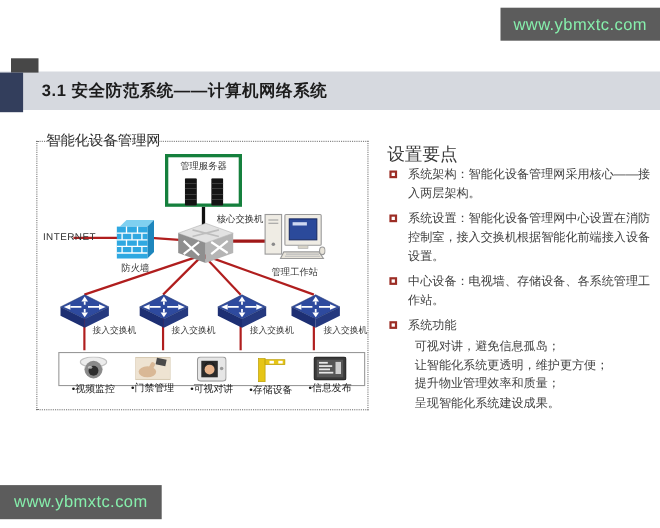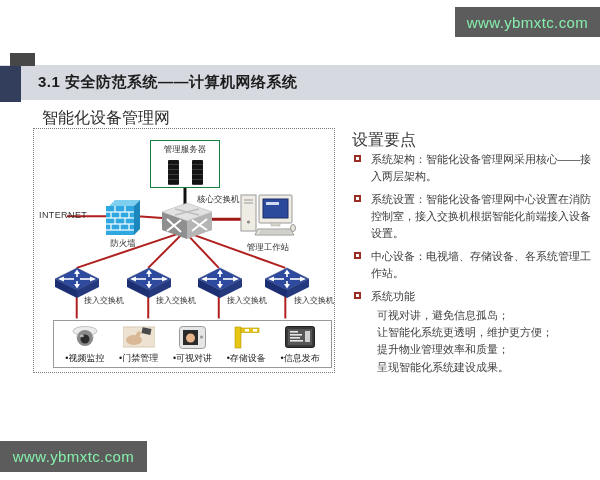--- a/index.html
+++ b/index.html
@@ -13,43 +13,43 @@
 
   .wm{background:var(--watermark_bg);color:#86efac;font-size:15px;display:flex;align-items:center;justify-content:center;letter-spacing:.4px;}
   .wm-top{left:455px;top:7px;width:145px;height:30px;}
   .wm-bottom{left:0;top:441px;width:147px;height:31px;}
 
   .header-bar{left:0;top:65px;width:600px;height:35px;background:var(--header_bg);}
   .header-sq{left:10px;top:53px;width:25px;height:13px;background:#474747;}
   .header-navy{left:0;top:66px;width:21px;height:36px;background:var(--navy);}
   .header-title{left:38px;top:73px;font-size:15px;font-weight:bold;color:#1c1c1c;letter-spacing:.5px;}
 
-  .diagram-label{left:42px;top:108px;font-size:16px;color:#2b2b2b;}
+  .diagram-label{left:42px;top:119px;font-size:13px;color:#2b2b2b;}
   .diagram{left:33px;top:128px;width:302px;height:245px;border:1px dotted #777;}
   .lines{position:absolute;left:0;top:0;width:100%;height:100%;}
 
-  .server-box{left:116px;top:11px;width:70px;height:48px;border:1px solid #15803d;background:#fff;text-align:center;}
+  .server-box{left:116px;top:11px;width:70px;height:48px;border:3px solid #15803d;background:#fff;text-align:center;}
   .server-box .lbl{font-size:8.5px;color:#333;margin-top:3px;}
   .towers{display:flex;justify-content:center;gap:13px;margin-top:4px;}
   .tower{width:11px;height:25px;background:#141414;border-radius:1px;
          background-image:repeating-linear-gradient(to bottom,transparent 0 4px,#3c3c3c 4px 5px);}
 
   .node-lbl{font-size:8.5px;color:#333;white-space:nowrap;}
   .lbl-core{left:163px;top:65px;}
   .lbl-internet{left:5px;top:81px;font-size:9px;letter-spacing:.4px;}
   .lbl-fw{left:70px;top:109px;width:38px;text-align:center;}
   .lbl-ws{left:198px;top:113px;width:72px;text-align:center;}
   .lbl-as{font-size:8px;top:166px;}
 
   .core-switch{left:127px;top:73px;}
   .firewall{left:72px;top:71px;}
   .workstation{left:206px;top:62px;}
   .asw{top:138px;}
 
-  .device-box{left:19px;top:191px;width:279px;height:48px;border:1px solid #999;display:flex;padding:3px 4px 2px;}
+  .device-box{left:19px;top:191px;width:279px;height:31px;border:1px solid #999;display:flex;padding:3px 4px 2px;}
   .dev{flex:1;display:flex;flex-direction:column;align-items:center;justify-content:space-between;}
   .dev .ic{height:26px;display:flex;align-items:center;}
   .dev .dlbl{font-size:9px;color:#1e1e1e;white-space:nowrap;}
 
   .panel{left:352px;top:130px;width:240px;}
   .panel-heading{font-size:16px;color:#3a3a3a;margin-bottom:0;}
   .bullet{display:flex;margin-bottom:6px;}
   .bsq{width:7px;height:7px;border:2px solid var(--bullet_red);margin:4px 10px 0 2px;flex:none;}
   .btxt{font-size:11px;line-height:1.55;color:#3f3f3f;}
   .subs{margin-top:2px;margin-left:6px;}

